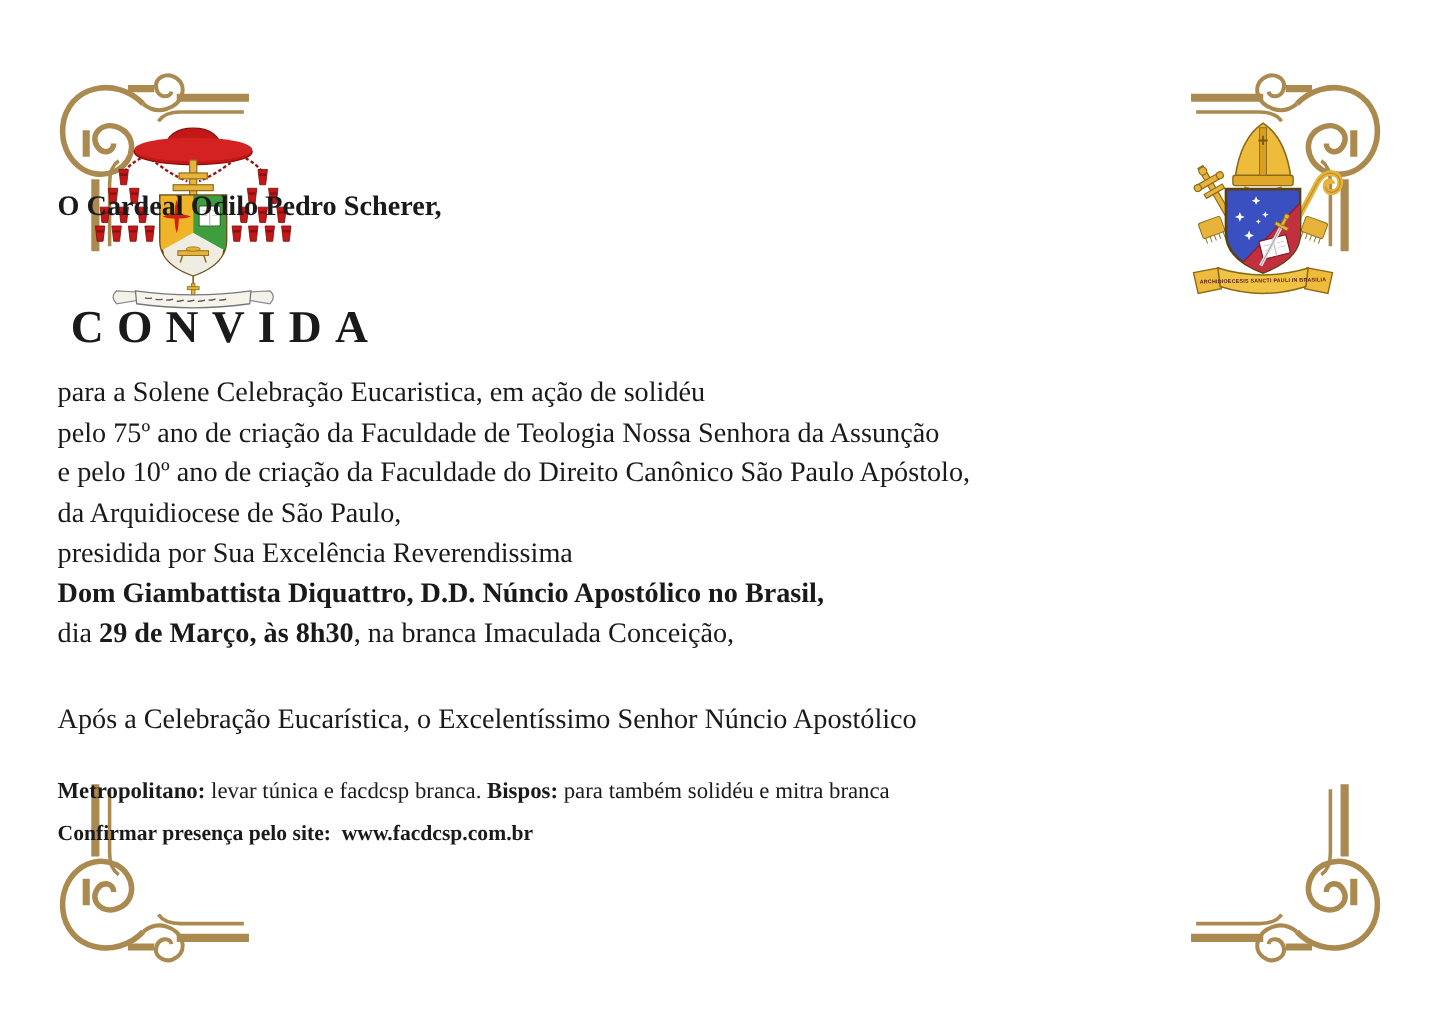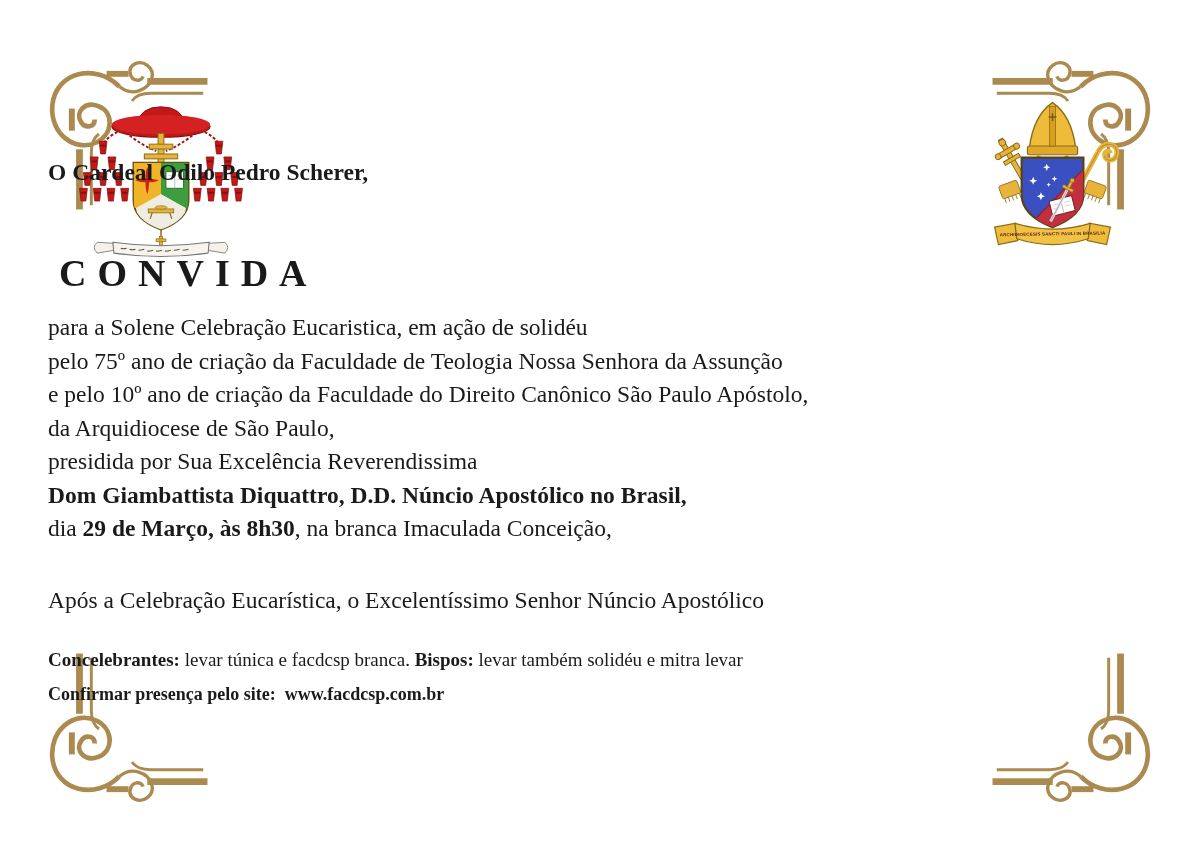--- a/index.html
+++ b/index.html
@@ -242,18 +242,18 @@
       <div class="line">da Arquidiocese de São Paulo,</div>
       <div class="line">presidida por Sua Excelência Reverendissima</div>
       <div class="line b">Dom Giambattista Diquattro, D.D. Núncio Apostólico no Brasil,</div>
       <div class="line"><span>dia </span><span class="b">29 de Março, às 8h30</span><span>, na branca Imaculada Conceição,</span></div>
     </div>
 
     <div class="announce">
       <div class="line">Após a Celebração Eucarística, o Excelentíssimo Senhor Núncio Apostólico</div>
     </div>
 
-    <div class="foot1 line"><span class="b">Concelebrantes:</span><span> levar túnica e facdcsp branca. </span><span class="b">Bispos:</span><span> levar também solidéu e mitra levar</span></div>
+    <div class="foot1 line"><span class="b">Metropolitano:</span><span> levar túnica e facdcsp branca. </span><span class="b">Bispos:</span><span> para também solidéu e mitra branca</span></div>
 
     <div class="foot2 line">Confirmar presença pelo site:  www.facdcsp.com.br</div>
 
   </div>
 </div>
 
 </body></html>

